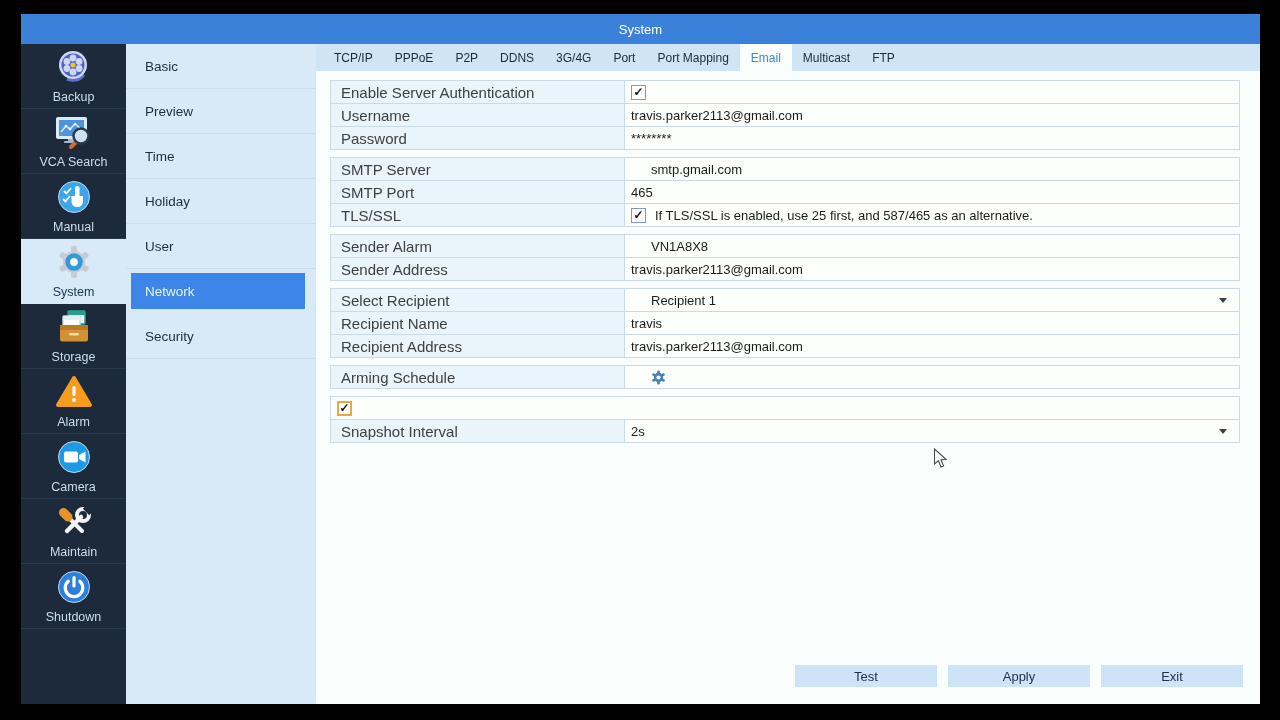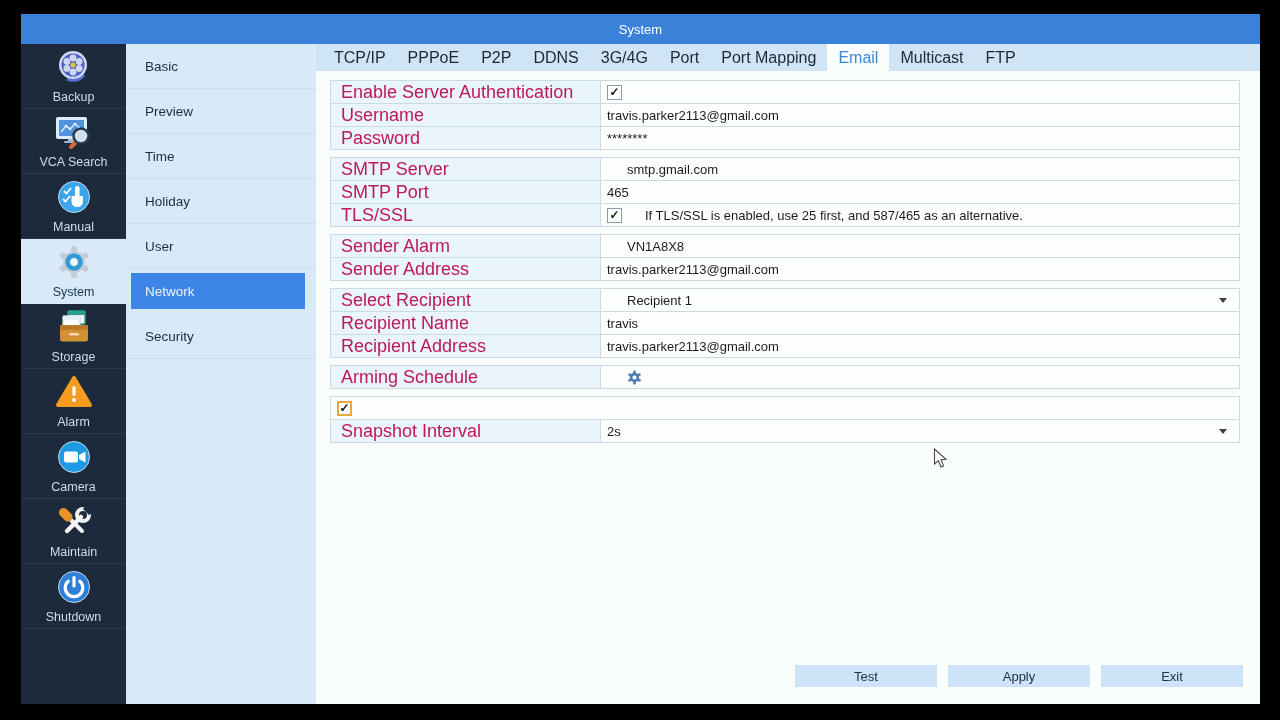--- a/index.html
+++ b/index.html
@@ -17,33 +17,33 @@
   .side-item.sel .side-label { color:#17344f; }
 
   
   .submenu { width:190px; background:#d8eaf8; flex:0 0 auto; }
   .sub-item { height:45px; display:flex; align-items:center; padding-left:19px; font-size:13.5px; color:#1c2c3c; border-bottom:1px solid #c9ddee; cursor:pointer; }
   .sub-item.sel { height:36px; margin:4px 11px 5px 5px; padding-left:14px; background:#3d86e8; color:#eaf3fd; border-bottom:none; }
 
   
   .main { flex:1; background:#f9fdfb; position:relative; display:flex; flex-direction:column; }
   .tabbar { height:27px; background:#cfe5f5; display:flex; padding-left:7px; flex:0 0 auto; }
-  .tab { display:flex; align-items:center; padding:0 11px; font-size:16px; color:#1b2a3a; cursor:pointer; }
+  .tab { display:flex; align-items:center; padding:0 11px; font-size:12px; color:#1b2a3a; cursor:pointer; }
   .tab.sel { background:#f9fdfb; color:#3d87d8; }
 
   .form { margin:10px 0 0 14px; width:910px; }
   .row { height:24px; display:flex; border:1px solid #ccdae3; margin-top:-1px; background:#fdfffd; }
   .row.gap { margin-top:7px;gap:20px; }
-  .cell-label { width:270px; flex:0 0 auto; background:#e9f4fb; border-right:1px solid #ccdae3; display:flex; align-items:center; padding-left:10px; font-size:18px; color:#be185d; }
+  .cell-label { width:294px; flex:0 0 auto; background:#e9f4fb; border-right:1px solid #ccdae3; display:flex; align-items:center; padding-left:10px; font-size:15px; color:#404040; }
   .cell-value { flex:1; display:flex; align-items:center; padding-left:6px; font-size:13px; color:#1c1c1c; position:relative; background:#fdfffd; }
   .cb { width:15px; height:15px; background:#fff; border:1px solid #8b9aa8; display:flex; align-items:center; justify-content:center; margin-right:6px; cursor:pointer; flex:0 0 auto; }
   .cb .mark { font-size:12px; font-weight:bold; color:#111; line-height:1; }
   .cb.hl { border:2px solid #f0a63c; }
   .caret { position:absolute; right:12px; top:9px; width:0; height:0; border-left:4.5px solid transparent; border-right:4.5px solid transparent; border-top:5.5px solid #3a3f44; cursor:pointer; }
-  .note { margin-left:17px; }
+  .note { margin-left:3px; }
   .gearbtn { display:flex; align-items:center; cursor:pointer; }
 
   .btnrow { position:absolute; right:17px; bottom:17px; display:flex; gap:11px;justify-content:flex-end; }
   .btn { width:142px; height:22px; background:#cde3f7; color:#223344; font-size:13px; display:flex; align-items:center; justify-content:center; cursor:pointer; }
 
   .cursor { position:absolute; left:933px; top:448px; pointer-events:none; }
 </style>
 </head>
 <body>
 

